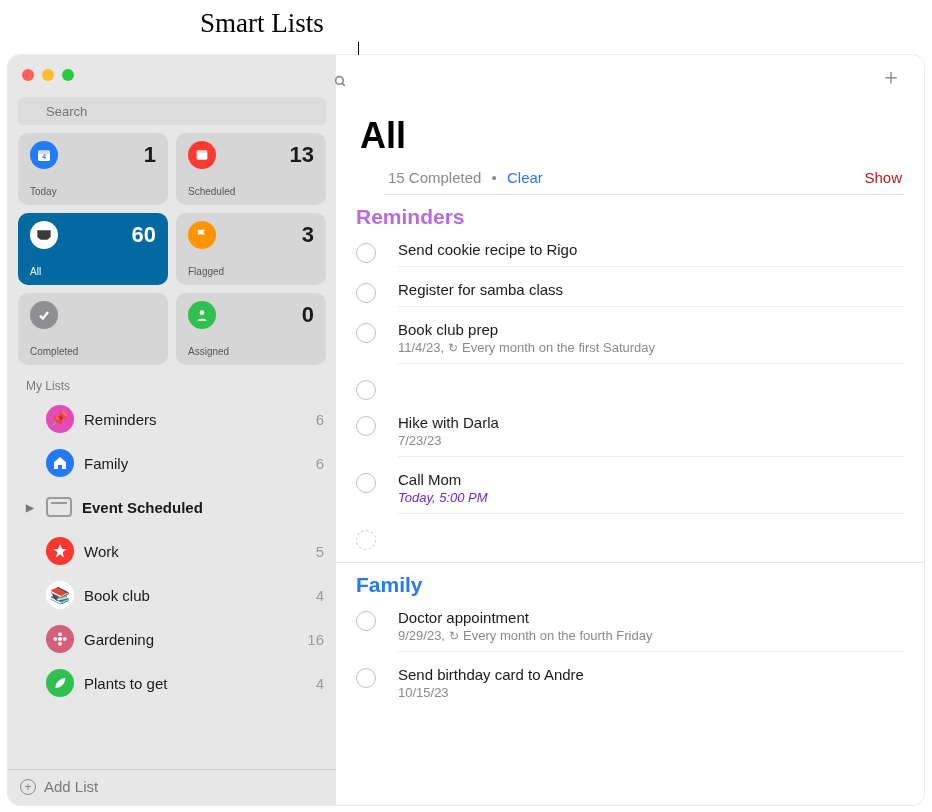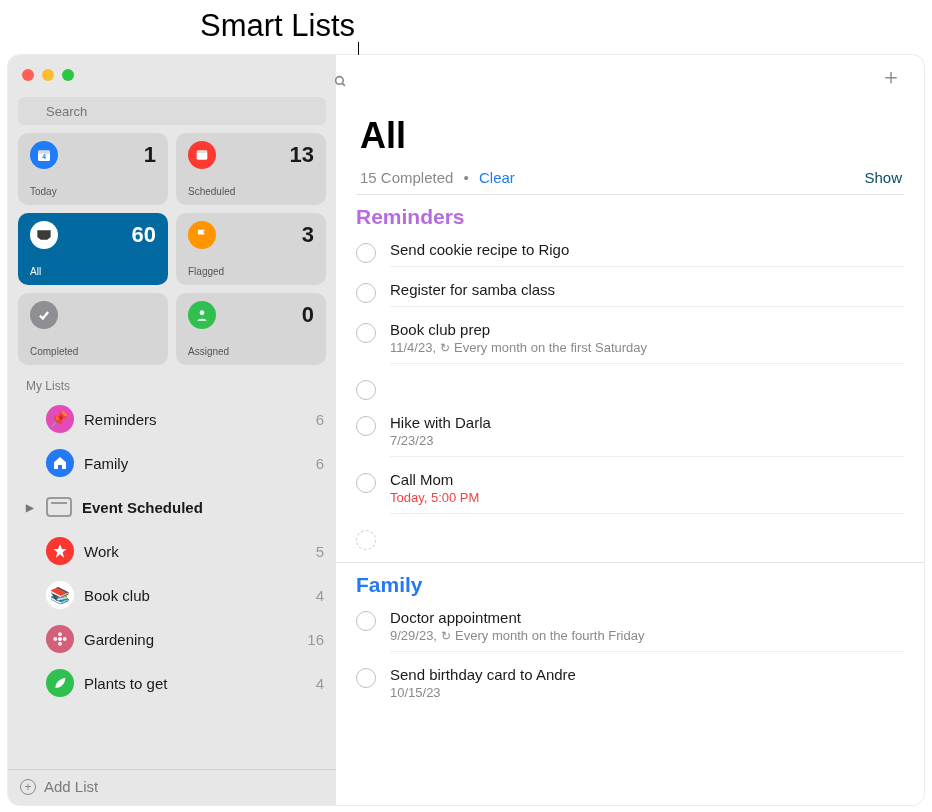--- a/index.html
+++ b/index.html
@@ -13,23 +13,24 @@
   }
   .annotation {
     position: absolute;
     left: 0; top: 0; width: 932px; height: 55px;
     pointer-events: none;
   }
   .annotation-text {
     position: absolute;
     left: 200px;
     top: 8px;
-    font-size: 31px;
+    font-size: 27px;
     color: #000;
     font-weight: 400;
+    font-family: Liberation Serif, serif;
   }
   .annotation-line {
     position: absolute;
     left: 358px;
     top: 42px;
     width: 1px;
     height: 250px;
     background: #000;
   }
   .annotation-bracket {
@@ -259,52 +260,53 @@
     padding: 0 20px;
   }
   .completed-row {
     display:flex;
     justify-content:space-between;
     align-items:center;
     padding: 10px 0 8px 4px;
     border-bottom:1px solid #e2e2e2;
     font-size:15px;
     color:#8a8a8a;
+    margin-left:28px;
   }
   .completed-row .clear { color:#2479f5; cursor:pointer;}
-  .completed-row .show { color:#0c4a6e; cursor:pointer; margin-right:2px;}
+  .completed-row .show { color:#b91c1c; cursor:pointer; margin-right:2px;}
   .group-title {
     font-size: 21px;
     font-weight: 700;
     padding: 10px 20px 4px 20px;
   }
   .gt-reminders { color:#b86be0; }
   .gt-family { color:#2479f5; }
   .item {
     display:flex;
     align-items:flex-start;
     padding: 8px 20px 6px 20px;
-    gap: 14px;
+    gap: 22px;
   }
   .radio {
     width:20px;height:20px;
     border:1.5px solid #c0c0c0;
     border-radius:50%;
     margin-top:2px;
     flex-shrink:0;
     cursor:pointer;
   }
   .radio.dotted {
     border:1.5px dashed #c9c9c9;
   }
   .item-body { flex:1; border-bottom:1px solid #eee; padding-bottom:8px; min-height:22px;}
   .items .item:last-child .item-body { border-bottom:none;}
   .item-title { font-size:15px; color:#1a1a1a;}
   .item-sub { font-size:13px; color:#8a8a8a; margin-top:2px; display:flex; align-items:center; gap:4px;}
-  .item-sub.due { color:#ef4444;}
+  .item-sub.due { color:#6d28d9;font-style:italic;}
   .repeat {
     display:inline-block;
     font-size:12px;
   }
   .section-divider { height:1px; background:#e2e2e2; margin:6px 0 0 0;}
   .scroll { overflow-y:auto; flex:1;}
 </style>
 </head>
 <body>
 

